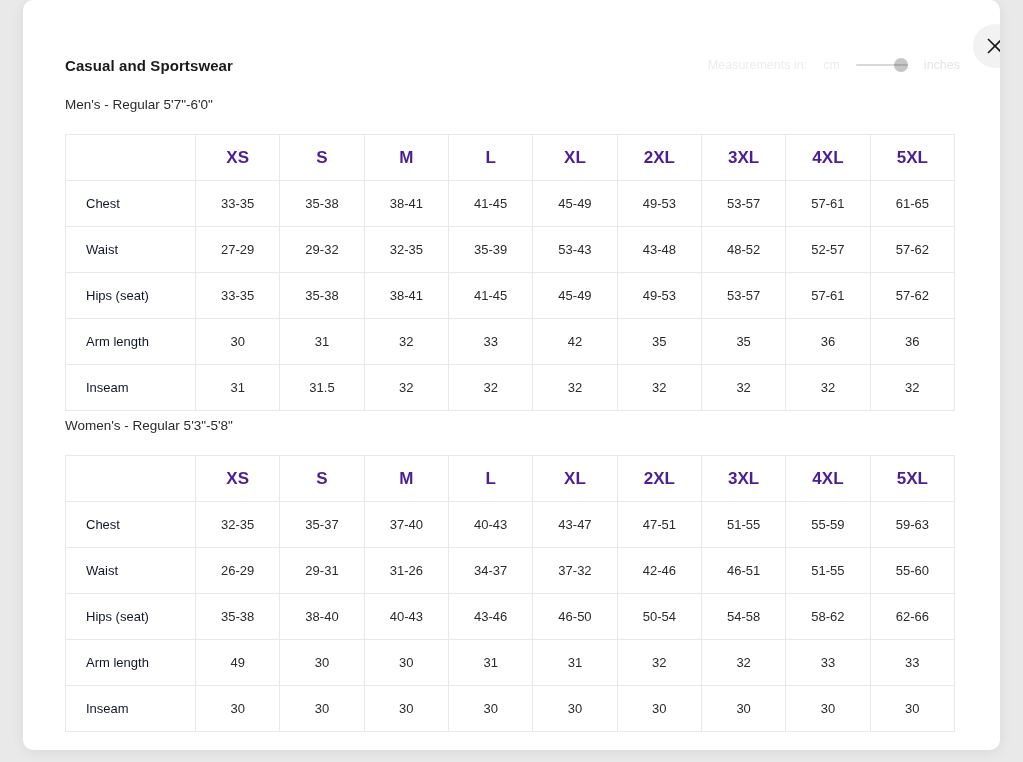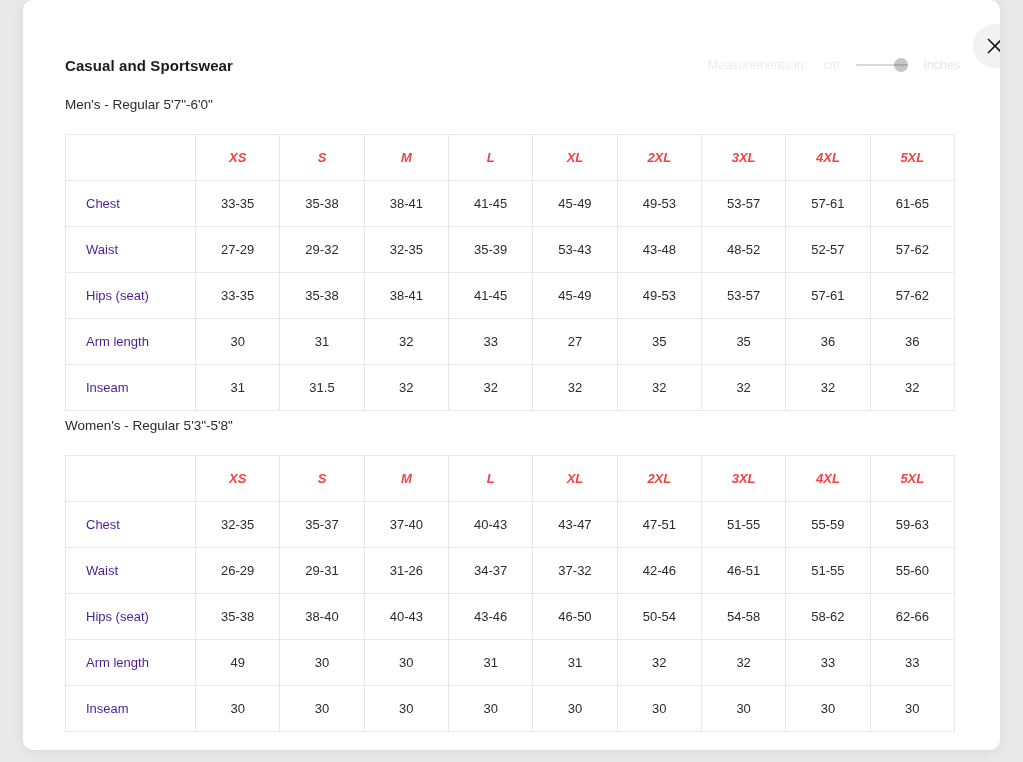--- a/index.html
+++ b/index.html
@@ -127,32 +127,31 @@
   table.size-table th,
   table.size-table td {
     border: 1px solid #e8e8e8;
     height: 45px;
     text-align: center;
     font-weight: normal;
     padding: 0;
   }
   table.size-table thead th {
     font-weight: bold;
-    font-size: 13px;
-    color: #ef4444;
-    font-style: italic;
+    font-size: 17px;
+    color: #4c1d95;
   }
   table.size-table thead th.corner {
     border-left: 1px solid #e8e8e8;
   }
   table.size-table tbody th.row-label {
     text-align: left;
     padding-left: 20px;
     font-weight: normal;
-    color: #4c1d95;
+    color: #0f172a;
     font-size: 13px;
   }
   table.size-table col.label-col { width: 130px; }
 </style>
 </head>
 <body>
 
 <div id="root">
   <div class="modal">
 
@@ -242,21 +241,21 @@
           <td>53-57</td>
           <td>57-61</td>
           <td>57-62</td>
         </tr>
         <tr>
           <th class="row-label">Arm length</th>
           <td>30</td>
           <td>31</td>
           <td>32</td>
           <td>33</td>
-          <td>27</td>
+          <td>42</td>
           <td>35</td>
           <td>35</td>
           <td>36</td>
           <td>36</td>
         </tr>
         <tr>
           <th class="row-label">Inseam</th>
           <td>31</td>
           <td>31.5</td>
           <td>32</td>

